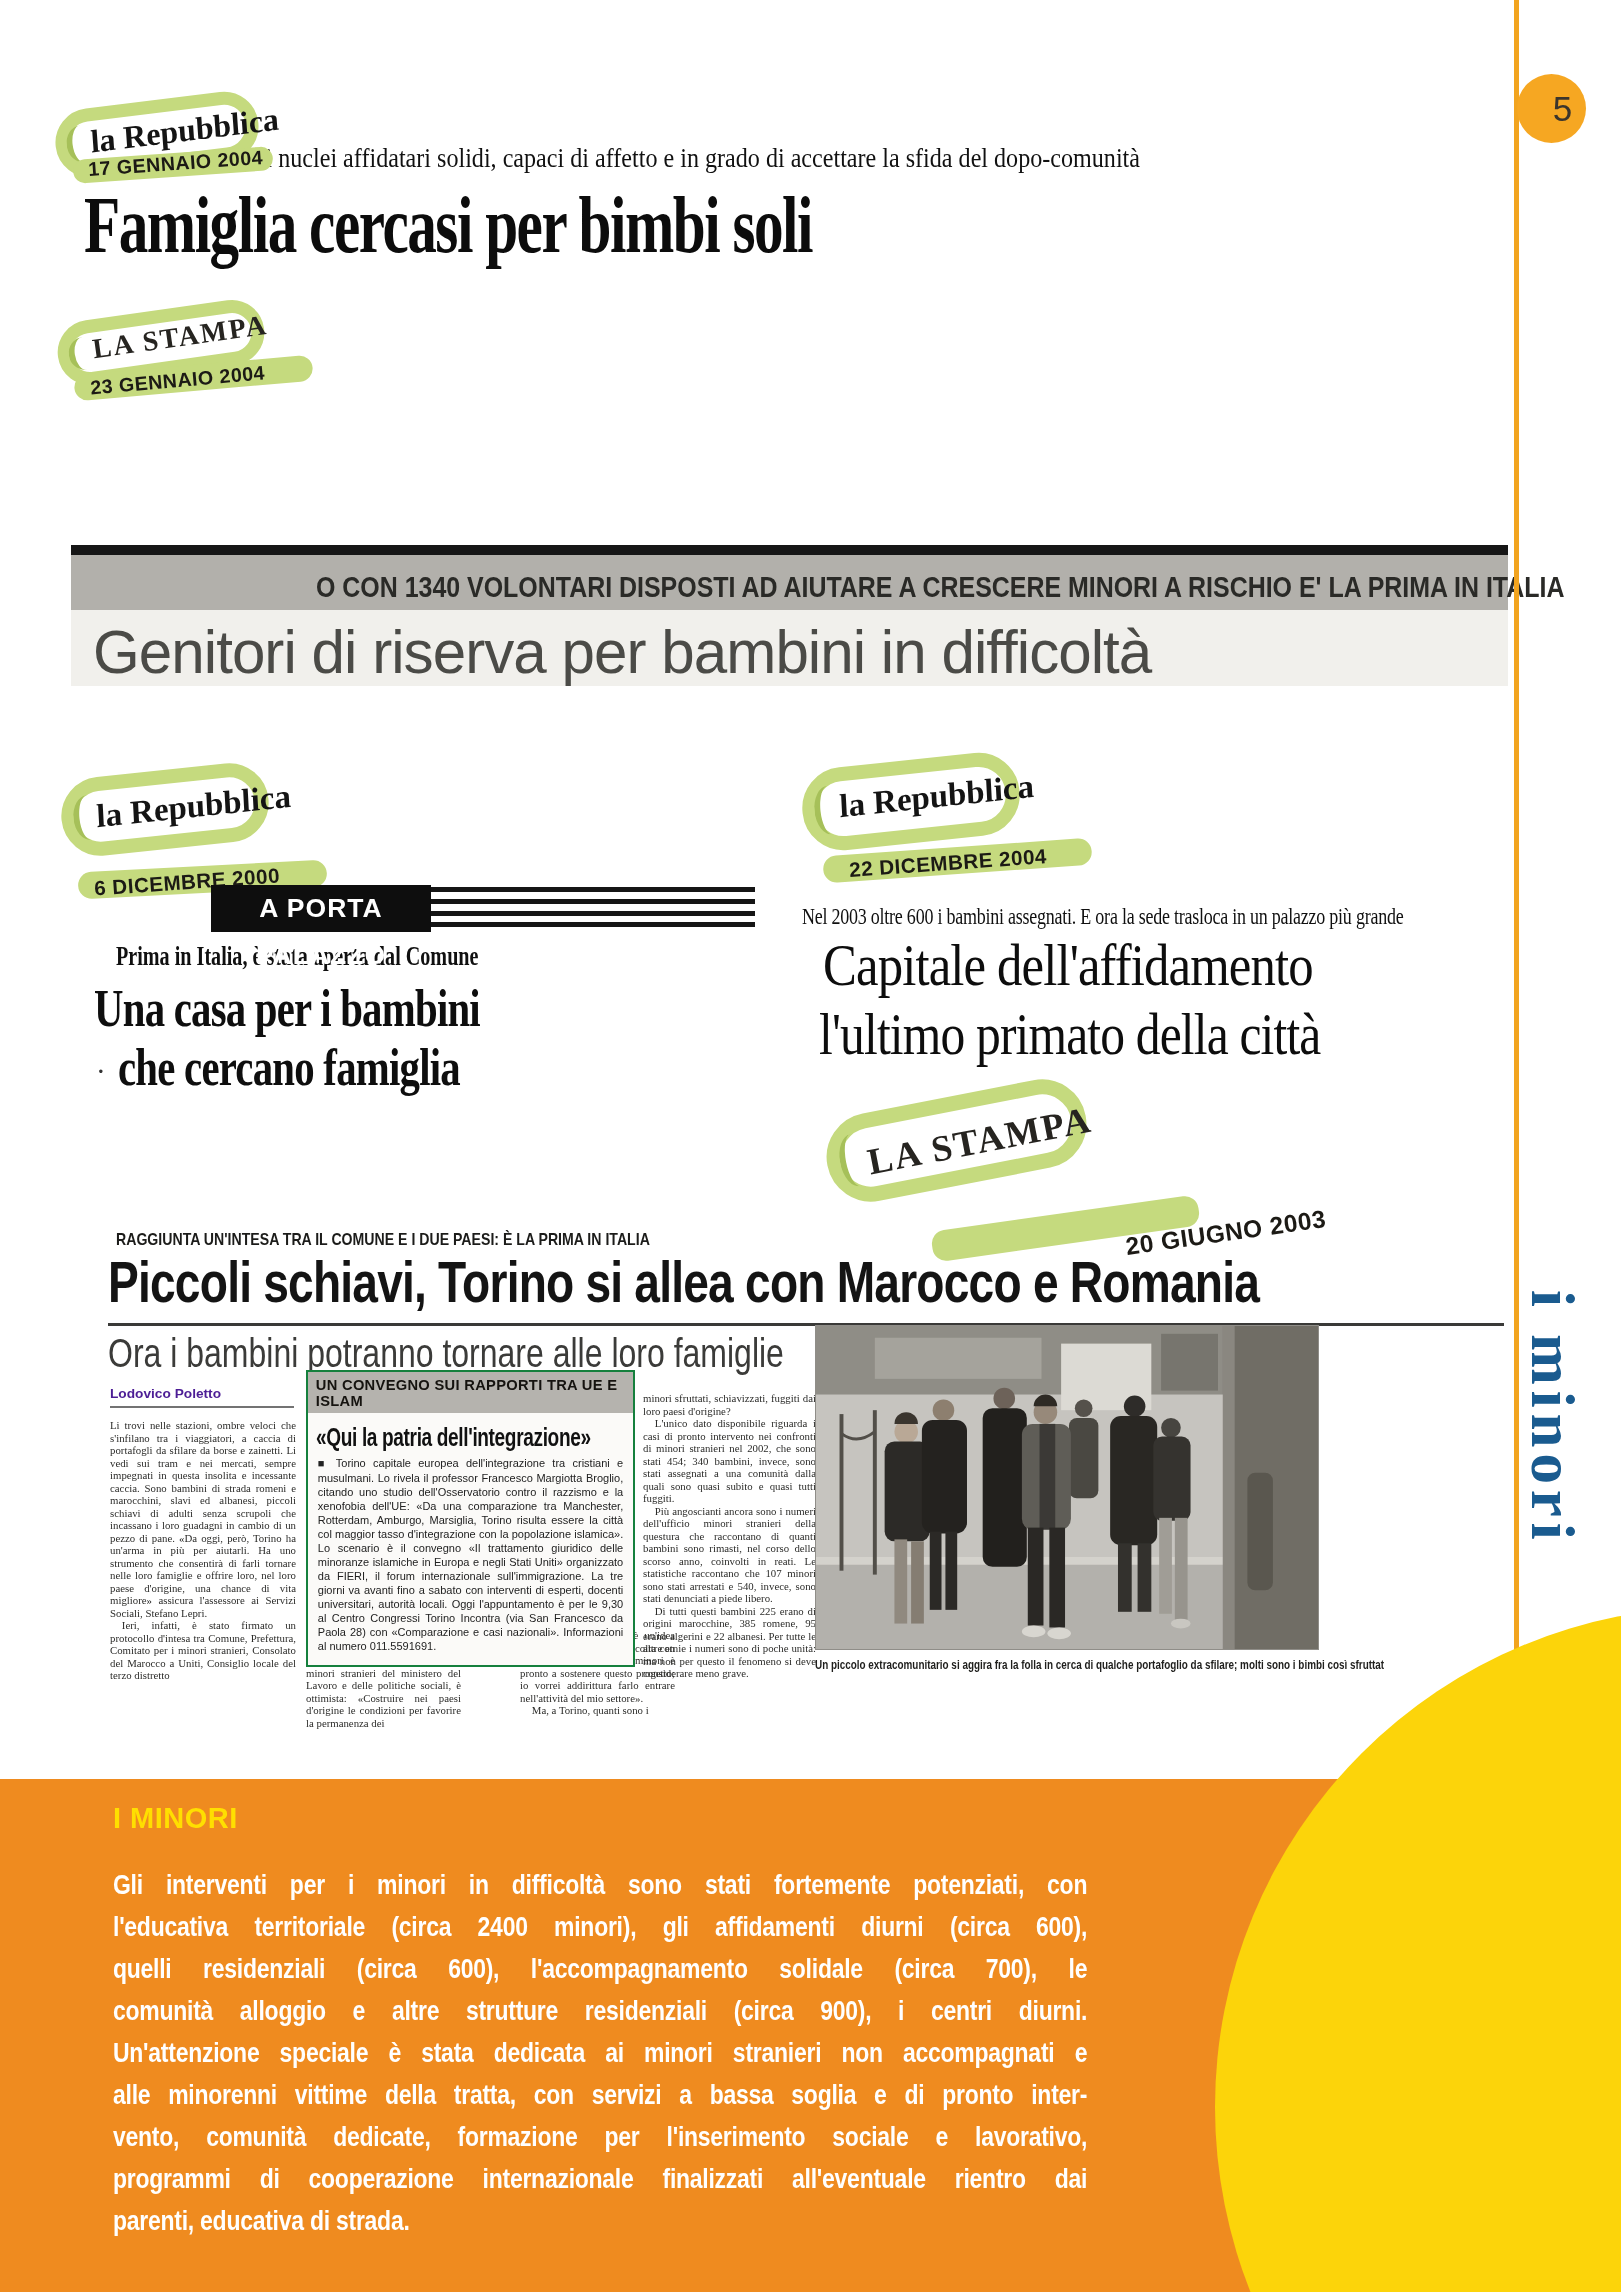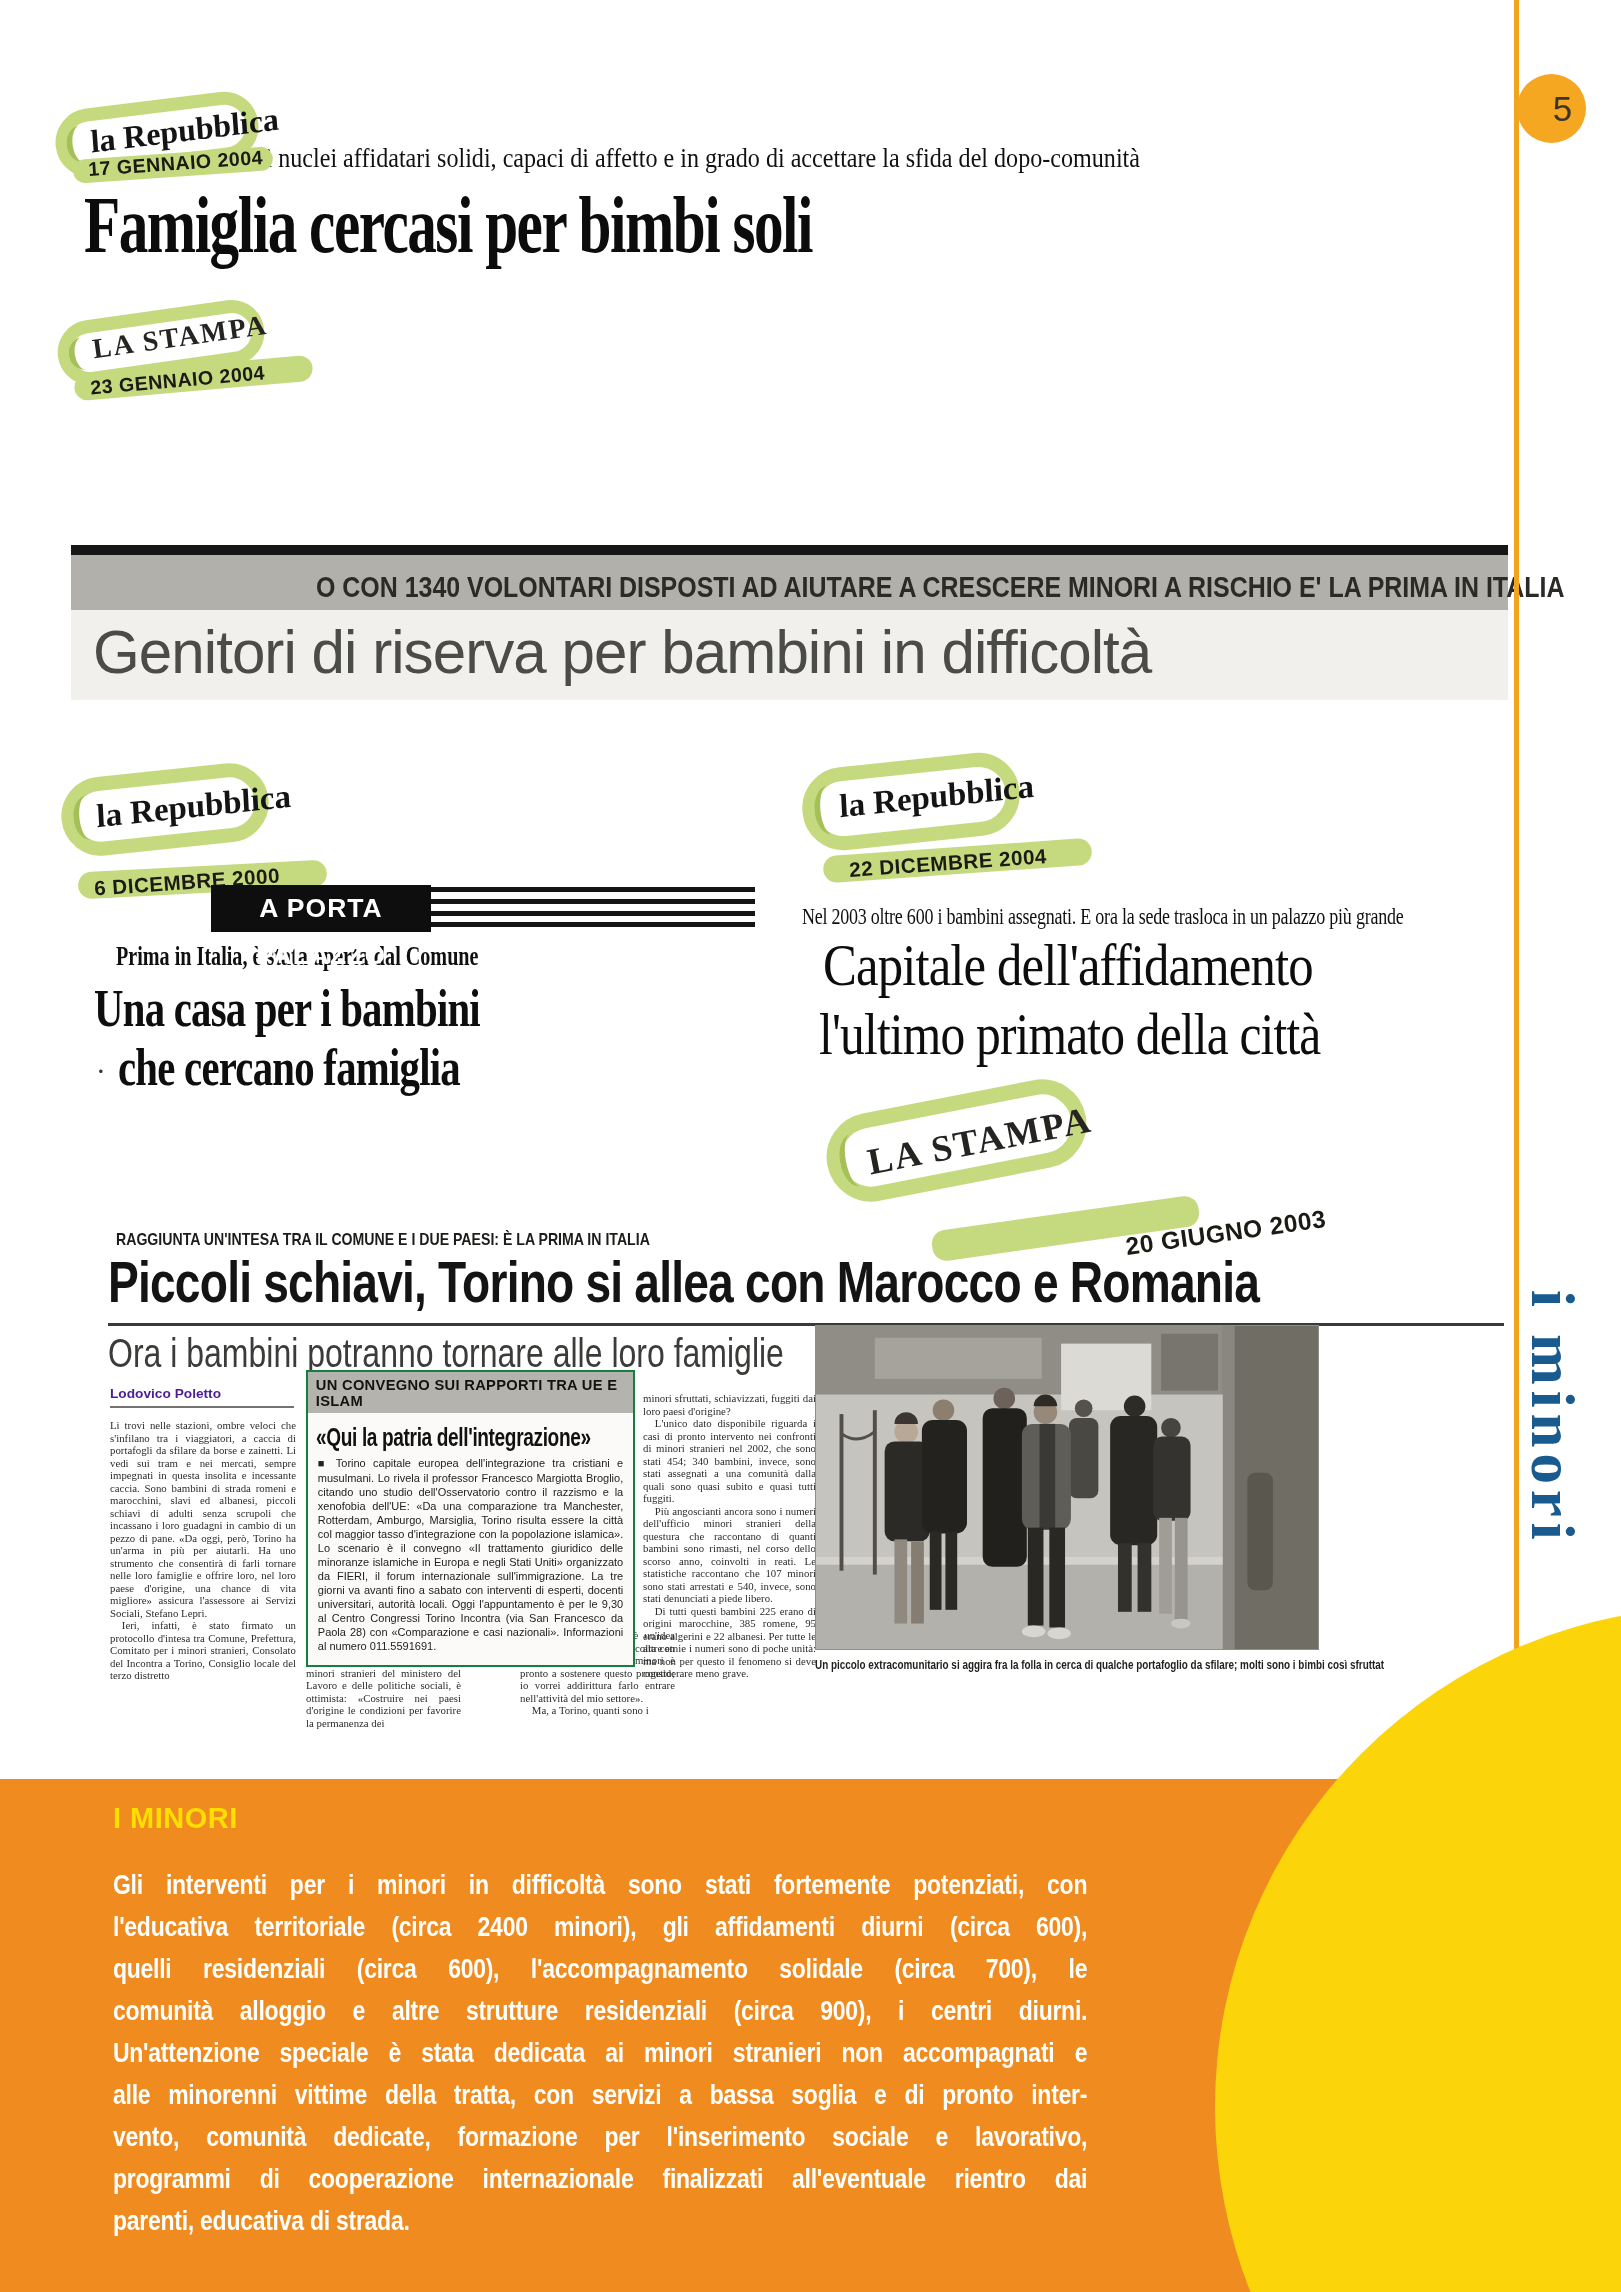--- a/index.html
+++ b/index.html
@@ -26,21 +26,21 @@
   .logo-stampa{font-family:"Liberation Serif",serif;font-weight:bold;color:#262420;letter-spacing:2px;z-index:2;white-space:nowrap;}
   .datestamp{font-family:"Liberation Sans",sans-serif;font-weight:bold;color:#1c1a15;z-index:2;white-space:nowrap;letter-spacing:0.5px;}
 
   
   .hx{transform-origin:0 0;white-space:nowrap;}
 
   
   .strip{left:71px;top:545px;width:1437px;height:63px;background:#b2b0ab;border-top:10.8px solid #161616;box-sizing:content-box;}
   .strip-text{left:245px;top:15.7px;font-family:"Liberation Sans",sans-serif;font-weight:bold;font-size:29px;
               color:#2a2a27;transform:scaleX(0.86);transform-origin:0 0;white-space:nowrap;}
-  .genitori-area{left:71px;top:610px;width:1437px;height:90px;background:#f1f0ec;}
+  .genitori-area{left:71px;top:610px;width:1437px;height:76px;background:#f1f0ec;}
   .genitori-headline{left:21.6px;top:5.9px;font-family:"Liberation Sans",sans-serif;font-weight:400;font-size:62px;
                      color:#4b4b47;letter-spacing:-1px;transform:scaleX(0.97);transform-origin:0 0;white-space:nowrap;}
 
   .tag-box{left:211px;top:885px;width:220px;height:47px;background:#0e0e0e;color:#ffffff;z-index:2;
            font-family:"Liberation Sans",sans-serif;font-weight:bold;font-size:26.5px;text-align:center;line-height:47px;letter-spacing:1px;}
   .stripes{left:430px;top:887px;width:325px;height:43px;
            background:repeating-linear-gradient(to bottom,#151515 0 4.9px,rgba(0,0,0,0) 4.9px 11.8px);}
 
   
   .kicker-sm{font-family:"Liberation Sans",sans-serif;font-weight:bold;color:#1c1c1a;}
@@ -125,21 +125,21 @@
   <div class="abs datestamp" style="left:1125px;top:1219px;font-size:24.5px;transform:rotate(-8deg);">20 GIUGNO 2003</div>
 
   <div class="abs hx kicker-sm" style="left:116px;top:1231px;font-size:15.7px;transform:scaleX(0.9);">RAGGIUNTA UN'INTESA TRA IL COMUNE E I DUE PAESI: È LA PRIMA IN ITALIA</div>
   <div class="abs hx" style="left:108px;top:1249px;font-family:'Liberation Sans',sans-serif;font-weight:bold;font-size:57px;letter-spacing:-1px;color:#141414;transform:scaleX(0.81);">Piccoli schiavi, Torino si allea con Marocco e Romania</div>
   <div class="abs" style="left:108px;top:1323px;width:1396px;height:2.9px;background:#3a3a38;"></div>
   <div class="abs hx" style="left:108px;top:1331px;font-family:'Liberation Sans',sans-serif;font-size:40px;color:#3b3b39;transform:scaleX(0.8);">Ora i bambini potranno tornare alle loro famiglie</div>
 
   <div class="abs byline">Lodovico Poletto</div>
   <div class="abs news-col" style="left:110px;top:1419px;width:186px;">
       <div class="news-para">Li trovi nelle stazioni, ombre veloci che s'infilano tra i viaggiatori, a caccia di portafogli da sfilare da borse e zainetti. Li vedi sui tram e nei mercati, sempre impegnati in questa insolita e incessante caccia. Sono bambini di strada romeni e marocchini, slavi ed albanesi, piccoli schiavi di adulti senza scrupoli che incassano i loro guadagni in cambio di un pezzo di pane. «Da oggi, però, Torino ha un'arma in più per aiutarli. Ha uno strumento che consentirà di farli tornare nelle loro famiglie e offrire loro, nel loro paese d'origine, una chance di vita migliore» assicura l'assessore ai Servizi Sociali, Stefano Lepri.</div>
-      <div class="news-para">Ieri, infatti, è stato firmato un protocollo d'intesa tra Comune, Prefettura, Comitato per i minori stranieri, Consolato del Incontra a Torino, Consiglio locale del terzo distretto</div>
+      <div class="news-para">Ieri, infatti, è stato firmato un protocollo d'intesa tra Comune, Prefettura, Comitato per i minori stranieri, Consolato del Marocco a Uniti, Consiglio locale del terzo distretto</div>
     </div>
 
   <div class="abs conv-box">
     <div class="conv-header">UN CONVEGNO SUI RAPPORTI TRA UE E ISLAM</div>
     <div class="conv-headline">«Qui la patria dell'integrazione»</div>
     <div class="conv-body">■ Torino capitale europea dell'integrazione tra cristiani e musulmani. Lo rivela il professor Francesco Margiotta Broglio, citando uno studio dell'Osservatorio contro il razzismo e la xenofobia dell'UE: «Da una comparazione tra Manchester, Rotterdam, Amburgo, Marsiglia, Torino risulta essere la città col maggior tasso d'integrazione con la popolazione islamica». Lo scenario è il convegno «Il trattamento giuridico delle minoranze islamiche in Europa e negli Stati Uniti» organizzato da FIERI, il forum internazionale sull'immigrazione. La tre giorni va avanti fino a sabato con interventi di esperti, docenti universitari, autorità locali. Oggi l'appuntamento è per le 9,30 al Centro Congressi Torino Incontra (via San Francesco da Paola 28) con «Comparazione e casi nazionali». Informazioni al numero 011.5591691.</div>
   </div>
 
   <div class="abs news-col" style="left:306px;top:1629px;width:155px;">
       <div class="news-para">non sono mai state trovate soluzioni concrete. Giuseppe Silveri presidente del comitato minori stranieri del ministero del Lavoro e delle politiche sociali, è ottimista: «Costruire nei paesi d'origine le condizioni per favorire la permanenza dei</div>

